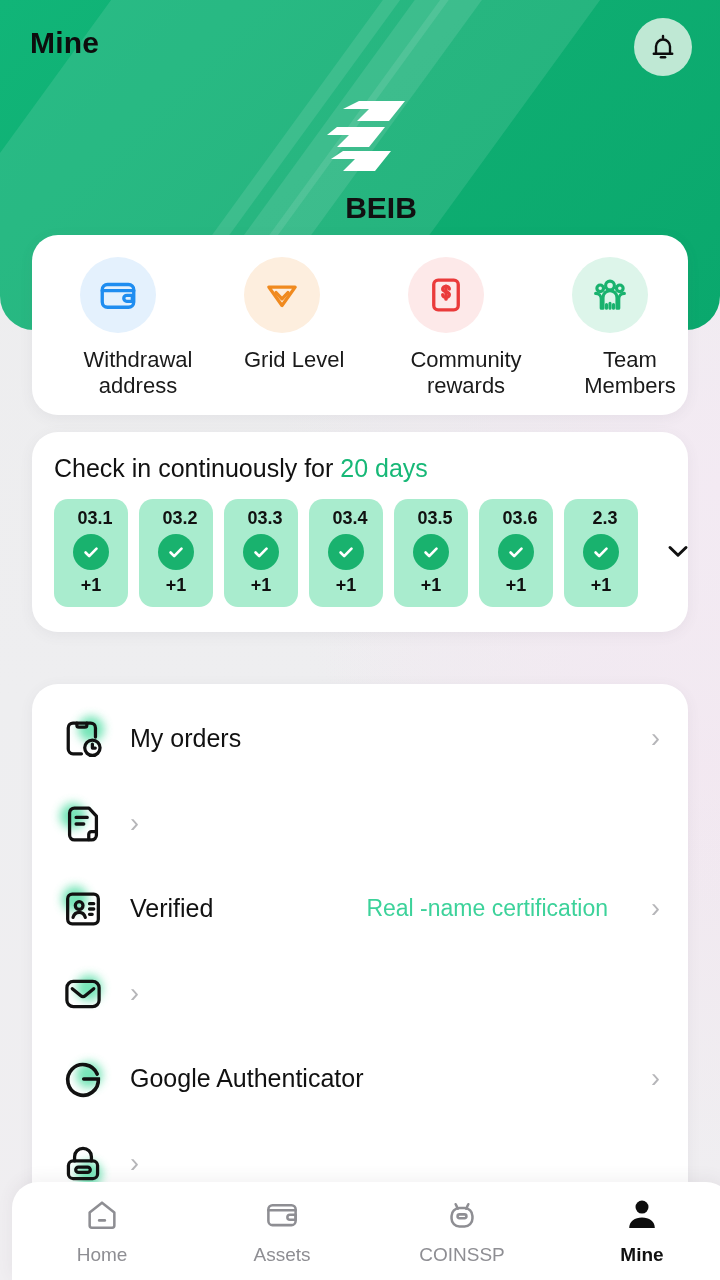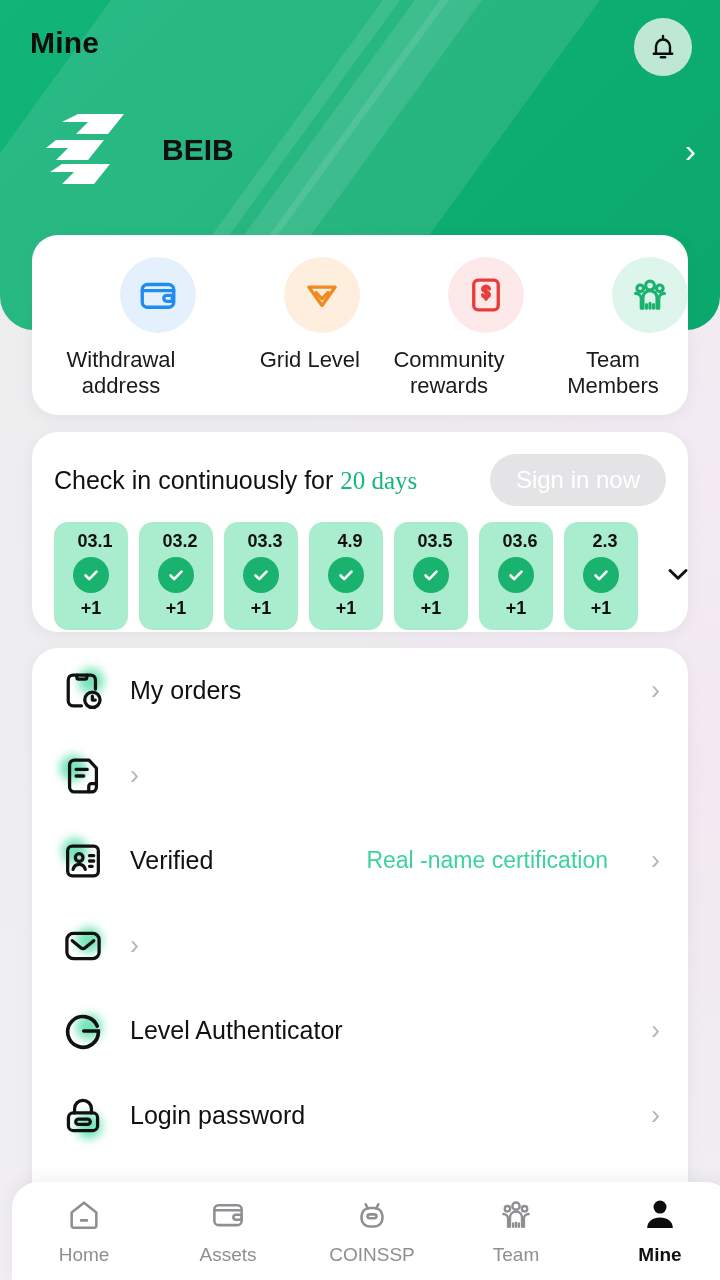--- a/index.html
+++ b/index.html
@@ -43,21 +43,21 @@
   }
   .bell-btn {
     position:absolute; right:28px; top:18px;
     width:58px; height:58px; border-radius:50%;
     background:#bfe8d4; display:flex; align-items:center; justify-content:center;
   }
   .bell-btn svg { display:block; }
 
   .profile {
     position:absolute; left:0; top:95px; width:720px; height:110px;
-    display:flex; align-items:center; padding:0 24px 0 38px;
+    display:flex; align-items:center; padding:0 24px 0 38px;flex-direction:column;
   }
   .brand-logo { width:96px; height:84px; flex:0 0 96px; }
   .profile-text { margin-left:28px; flex:1; }
   .profile-name { font-size:30px; font-weight:bold; color:#111; line-height:1.12; }
   .profile-line {
     font-size:21px; color:#cdeadb; line-height:1.35;
     display:flex; align-items:center; white-space:nowrap;
   }
   .profile-line .val { color:#0d0d0d; font-weight:bold; margin-left:5px; }
   .copy-icon { margin-left:10px; display:inline-flex; }
@@ -65,60 +65,60 @@
 
   
   .card {
     position:absolute; left:32px; width:656px;
     background:#ffffff; border-radius:26px;
     box-shadow:0 3px 14px rgba(90,80,100,0.07);
   }
 
   
   .quick { top:235px; height:180px; display:flex; align-items:flex-start; padding-top:22px; }
-  .quick-item { flex:1; display:flex; flex-direction:column; align-items:flex-end; }
+  .quick-item { flex:1; display:flex; flex-direction:column; align-items:flex-start;margin-left:48px; }
   .quick-ico {
     width:76px; height:76px; border-radius:50%;
     display:flex; align-items:center; justify-content:center;
   }
   .qi-blue   { background:#e4f1fd; }
   .qi-orange { background:#fdeede; }
   .qi-red    { background:#fde9e9; }
   .qi-green  { background:#ddf5ea; }
   .quick-label {
     margin-top:14px; text-align:center; font-size:22px; color:#1a1a1a;
     line-height:1.2; font-weight:500; max-width:150px;
   }
 
   
   .checkin { top:432px; height:200px; padding:22px 22px 0 22px; }
   .checkin-top { display:flex; align-items:center; justify-content:space-between; }
   .checkin-title { font-size:25px; color:#111; font-weight:500; white-space:nowrap; }
-  .checkin-title .days { color:#17b877;font-family:Liberation Serif, serif; }
+  .checkin-title .days { color:#17b877; }
   .signin-btn {
     background:#e4e4e6; color:#ffffff; border:none;
     font-family:inherit; font-size:24px; font-weight:500;
     padding:12px 26px; border-radius:26px; white-space:nowrap;
   }
   .days-row { display:flex; align-items:center; margin-top:16px; gap:11px; }
   .day-cell {
     width:74px; height:108px; background:#a9ecce; border-radius:14px;
     display:flex; flex-direction:column; align-items:center; justify-content:space-between;
     padding:9px 0 11px 0; flex:0 0 auto;
   }
   .day-date { font-size:18px; font-weight:bold; color:#111;margin-left:8px; }
   .day-check {
     width:36px; height:36px; border-radius:50%; background:#19b26e;
     display:flex; align-items:center; justify-content:center;
   }
   .day-plus { font-size:18px; font-weight:bold; color:#111; }
   .expand-chevron { margin-left:8px; padding:6px; display:flex; }
 
   
-  .menu { top:648px; height:560px; padding:0 28px; overflow:hidden; }
+  .menu { top:684px; height:560px; padding:12px 28px; overflow:hidden; }
   .menu-row {
     height:85px; display:flex; align-items:center; gap:24px;
   }
   .menu-ico { width:46px; height:46px; position:relative; flex:0 0 46px; }
   .menu-ico .blob {
     position:absolute; width:26px; height:26px; border-radius:50%;
     background:#5ee0ab; filter:blur(5px); opacity:.85;
   }
   .menu-ico svg { position:relative; display:block; }
   .menu-label { flex:1; font-size:25px; color:#111; font-weight:500; }
@@ -230,21 +230,20 @@
     </div>
 
   </div>
 
   <div class="card checkin">
     <div class="checkin-top">
       <div class="checkin-title">
         <span>Check in continuously for</span>
         <span class="days">20 days</span>
       </div>
-      <button class="signin-btn">Sign in now</button>
     </div>
 
     <div class="days-row">
 
       <div class="day-cell">
         <span class="day-date">03.1</span>
         <span class="day-check">
           <svg width="20" height="20" viewBox="0 0 24 24" fill="none" stroke="#ffffff" stroke-width="3.2" stroke-linecap="round" stroke-linejoin="round">
               <path d="M5.5 12.6l4.3 4.3L18.6 8"></path>
             </svg>
@@ -266,21 +265,21 @@
         <span class="day-date">03.3</span>
         <span class="day-check">
           <svg width="20" height="20" viewBox="0 0 24 24" fill="none" stroke="#ffffff" stroke-width="3.2" stroke-linecap="round" stroke-linejoin="round">
               <path d="M5.5 12.6l4.3 4.3L18.6 8"></path>
             </svg>
         </span>
         <span class="day-plus">+1</span>
       </div>
 
       <div class="day-cell">
-        <span class="day-date">4.9</span>
+        <span class="day-date">03.4</span>
         <span class="day-check">
           <svg width="20" height="20" viewBox="0 0 24 24" fill="none" stroke="#ffffff" stroke-width="3.2" stroke-linecap="round" stroke-linejoin="round">
               <path d="M5.5 12.6l4.3 4.3L18.6 8"></path>
             </svg>
         </span>
         <span class="day-plus">+1</span>
       </div>
 
       <div class="day-cell">
         <span class="day-date">03.5</span>
@@ -376,34 +375,33 @@
       <span class="menu-arrow">›</span>
     </div>
 
     <div class="menu-row">
       <span class="menu-ico">
         <span class="blob" style="right:4px; top:6px;"></span>
         <svg width="46" height="46" viewBox="0 0 24 24" fill="none" stroke="#111111" stroke-width="1.9" stroke-linecap="round">
           <path d="M19.4 9.4A8 8 0 1 0 20 12h-7.6"></path>
         </svg>
       </span>
-      <span class="menu-label">Level Authenticator</span>
+      <span class="menu-label">Google Authenticator</span>
       <span class="menu-arrow">›</span>
     </div>
 
     <div class="menu-row">
       <span class="menu-ico">
         <span class="blob" style="right:4px; bottom:0;"></span>
         <svg width="46" height="46" viewBox="0 0 24 24" fill="none" stroke="#111111" stroke-width="1.7" stroke-linecap="round" stroke-linejoin="round">
           <path d="M7.6 10.4V8.2a4.4 4.4 0 0 1 8.8 0v2.2"></path>
           <rect x="4.4" y="10.4" width="15.2" height="9.2" rx="2.4"></rect>
           <rect x="8.2" y="13.6" width="7.6" height="2.8" rx="1.4"></rect>
         </svg>
       </span>
-      <span class="menu-label">Login password</span>
       <span class="menu-arrow">›</span>
     </div>
 
   </div>
 
   <div class="bottom-nav">
 
     <div class="nav-item">
       <span>
         <svg width="38" height="38" viewBox="0 0 24 24" fill="none" stroke="#8e8e93" stroke-width="1.6" stroke-linecap="round" stroke-linejoin="round">
@@ -429,34 +427,20 @@
       <span>
         <svg width="38" height="38" viewBox="0 0 24 24" fill="none" stroke="#8e8e93" stroke-width="1.6" stroke-linecap="round" stroke-linejoin="round">
           <path d="M8 5.2L9.4 8M16 5.2L14.6 8"></path>
           <rect x="5.4" y="7.6" width="13.2" height="11.6" rx="5"></rect>
           <rect x="9.2" y="11.6" width="5.6" height="2.4" rx="1.2"></rect>
         </svg>
       </span>
       <span class="nav-label">COINSSP</span>
     </div>
 
-    <div class="nav-item">
-      <span>
-        <svg width="38" height="38" viewBox="0 0 24 24" fill="none" stroke="#8e8e93" stroke-width="1.5" stroke-linecap="round">
-          <circle cx="12" cy="6.4" r="2.3"></circle>
-          <path d="M8.2 19.4v-5.8a3.8 3.8 0 0 1 7.6 0v5.8"></path>
-          <circle cx="17.4" cy="8" r="1.7"></circle>
-          <path d="M17 19.4v-5a3 3 0 0 1 3-3"></path>
-          <circle cx="6.6" cy="8" r="1.7"></circle>
-          <path d="M7 19.4v-5a3 3 0 0 0-3-3"></path>
-          <path d="M10.2 17.4v2M12 16.8v2.6M13.8 17.4v2"></path>
-        </svg>
-      </span>
-      <span class="nav-label">Team</span>
-    </div>
 
     <div class="nav-item active">
       <span>
         <svg width="38" height="38" viewBox="0 0 24 24" fill="#0d0d0d">
           <circle cx="12" cy="7" r="4.1"></circle>
           <path d="M3.9 20.2c0-4.3 3.6-6.7 8.1-6.7s8.1 2.4 8.1 6.7z"></path>
         </svg>
       </span>
       <span class="nav-label">Mine</span>
     </div>

